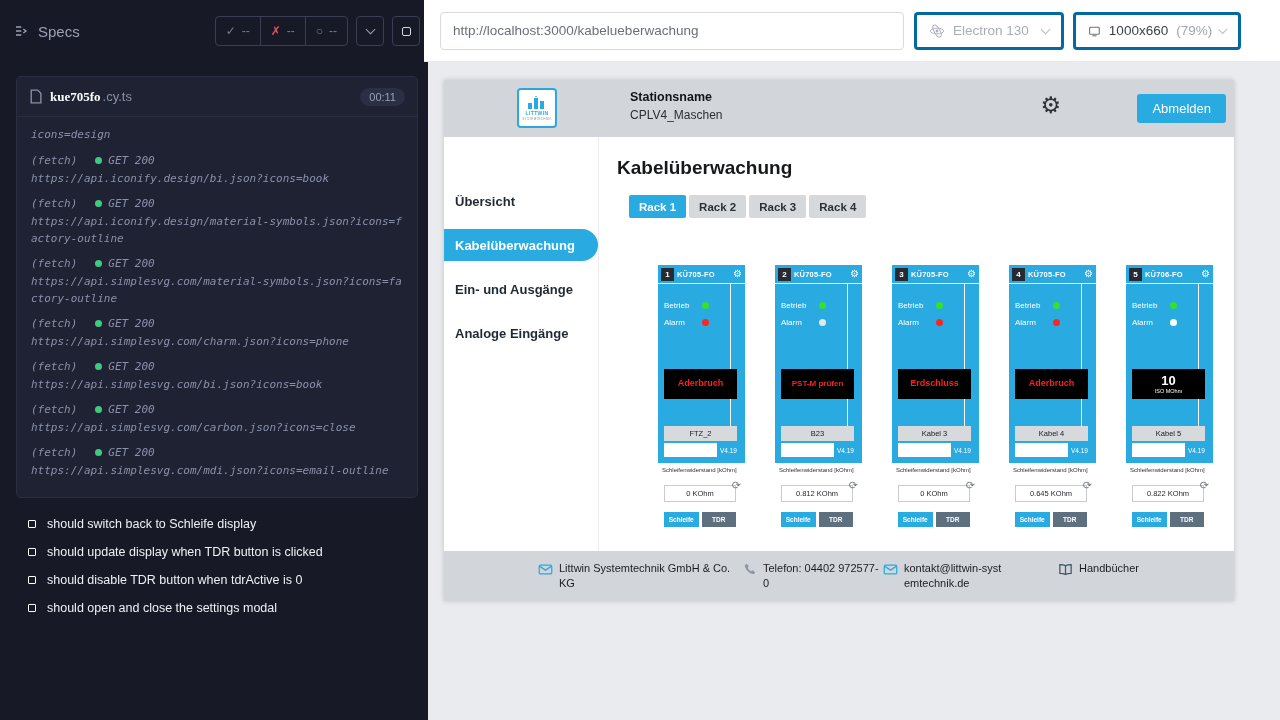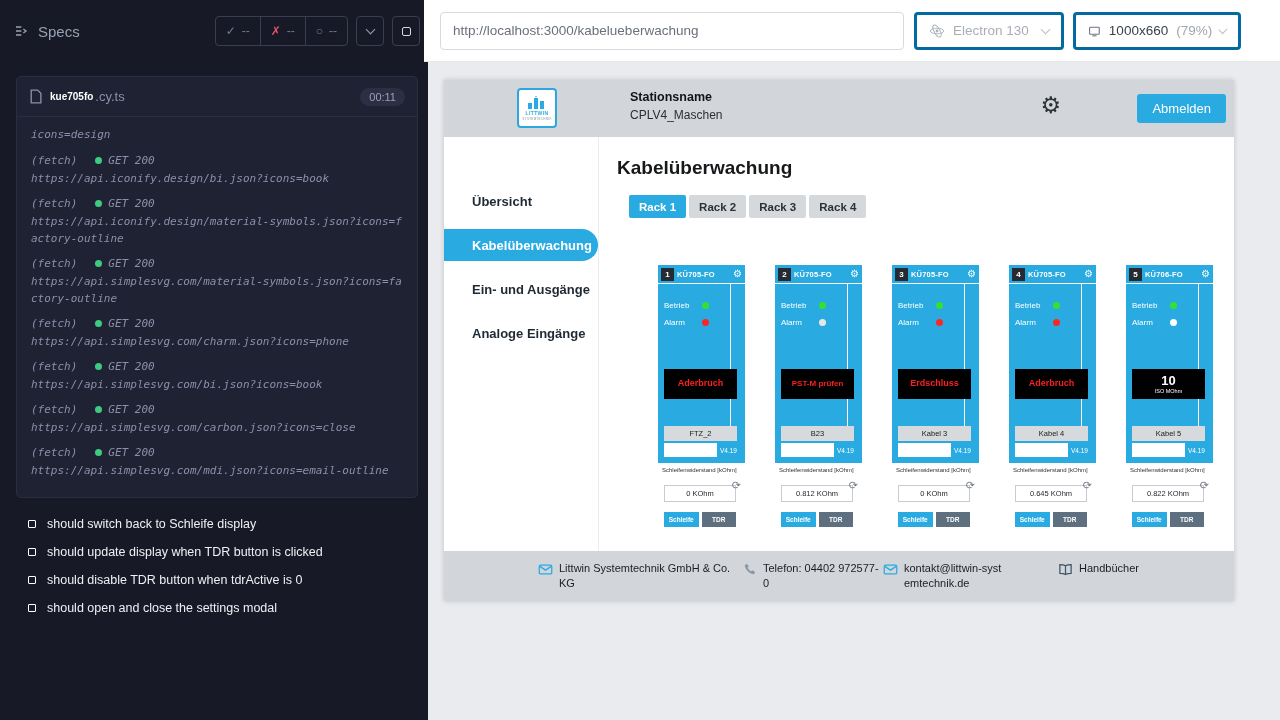--- a/index.html
+++ b/index.html
@@ -15,21 +15,21 @@
   .stat { display:flex; align-items:center; gap:6px; padding:0 10px; font-size:12px; color:#747a94; border-right:1px solid #3a3e52; }
   .stat:last-child { border-right:none; }
   .stat .s-icon { font-size:12px; }
   .stat.failed .s-icon { color:#e45464; }
   .icon-btn { width:28px; height:30px; border:1px solid #3a3e52; border-radius:4px; margin-left:8px; display:flex; align-items:center; justify-content:center; cursor:pointer; }
   .chev { width:7px; height:7px; border-right:1.5px solid #9aa0b4; border-bottom:1.5px solid #9aa0b4; transform:rotate(45deg); margin-top:-3px; }
   .stop-sq { width:9px; height:9px; border:1.5px solid #d6d9e4; border-radius:2px; }
 
   .spec-card { margin:14px 16px 0; background:#1f2233; border:1px solid #2a2e42; border-radius:5px; }
   .spec-head { height:40px; display:flex; align-items:center; gap:8px; padding:0 12px; border-bottom:1px solid #2a2e42; }
-  .spec-name { color:#fff; font-weight:bold; font-size:10px; }
+  .spec-name { color:#fff; font-weight:bold; font-size:13px;font-family:Liberation Serif, serif; }
   .spec-ext { color:#8a8fa8; font-size:13px; margin-left:-6px; }
   .timer { margin-left:auto; background:#2b2f44; color:#9ba0b8; font-size:11px; padding:3px 9px; border-radius:10px; }
 
   .spec-log { padding:10px 14px 8px; font-family:"DejaVu Sans Mono", monospace; font-style:italic; font-size:11px; color:#8a90aa; }
   .log-cont { margin-bottom:10px; line-height:1.5; }
   .log-entry { margin-bottom:10px; }
   .log-head { display:flex; align-items:center; gap:18px; }
   .log-status { display:flex; align-items:center; gap:6px; }
   .dot { width:7px; height:7px; border-radius:50%; background:#3ecb7f; flex-shrink:0; }
   .log-url { margin-top:3px; line-height:1.55; word-break:break-all; }
@@ -63,21 +63,21 @@
   .logo-sub { font-size:3px; color:#8a97a5; letter-spacing:0.3px; }
   .station { position:absolute; left:186px; top:10px; }
   .station-label { font-size:12.5px; font-weight:bold; color:#121417; }
   .station-value { font-size:12px; color:#2b2e33; margin-top:4px; }
   .app-gear { position:absolute; right:173px; top:14px; font-size:23px; color:#2e3338; cursor:pointer; line-height:1; }
   .logout-btn { position:absolute; right:8px; top:14px; height:29px; padding:0 15px; background:#29abe2; border:none; border-radius:3px; color:#fff; font-size:13px; font-family:"Liberation Sans", sans-serif; cursor:pointer; }
 
   
   .app-body { display:flex; height:414px; }
   .sidebar { width:155px; background:#fff; border-right:1px solid #ececee; padding-top:48px; }
-  .side-item { height:32px; display:flex; align-items:center; padding-left:28px; font-size:13px; font-weight:600; color:#1f2933; margin-bottom:12px; cursor:pointer; }
+  .side-item { height:32px; display:flex; align-items:center; padding-left:11px; font-size:13px; font-weight:600; color:#1f2933; margin-bottom:12px; cursor:pointer; }
   .side-item.active { background:#29abe2; color:#fff; font-weight:700; border-top-right-radius:16px; border-bottom-right-radius:16px; }
 
   .main { flex:1; position:relative; overflow:hidden; padding-left:18px; background:#fff; }
   .page-title { margin-top:20px; font-size:19px; font-weight:700; color:#16181a; }
   .tabs { display:flex; gap:3px; margin-top:16px; }
   .tab { height:23px; padding:0 10px; display:flex; align-items:center; font-size:11.5px; font-weight:700; background:#d6d9dc; color:#2c3137; border-radius:2px; cursor:pointer; }
   .tab.active { background:#29abe2; color:#fff;margin-left:12px; }
 
   .cards { display:flex; gap:30px; margin-top:47px; margin-left:41px; }
   .card { width:87px; height:300px; background:#29abe2; position:relative; flex-shrink:0; }

